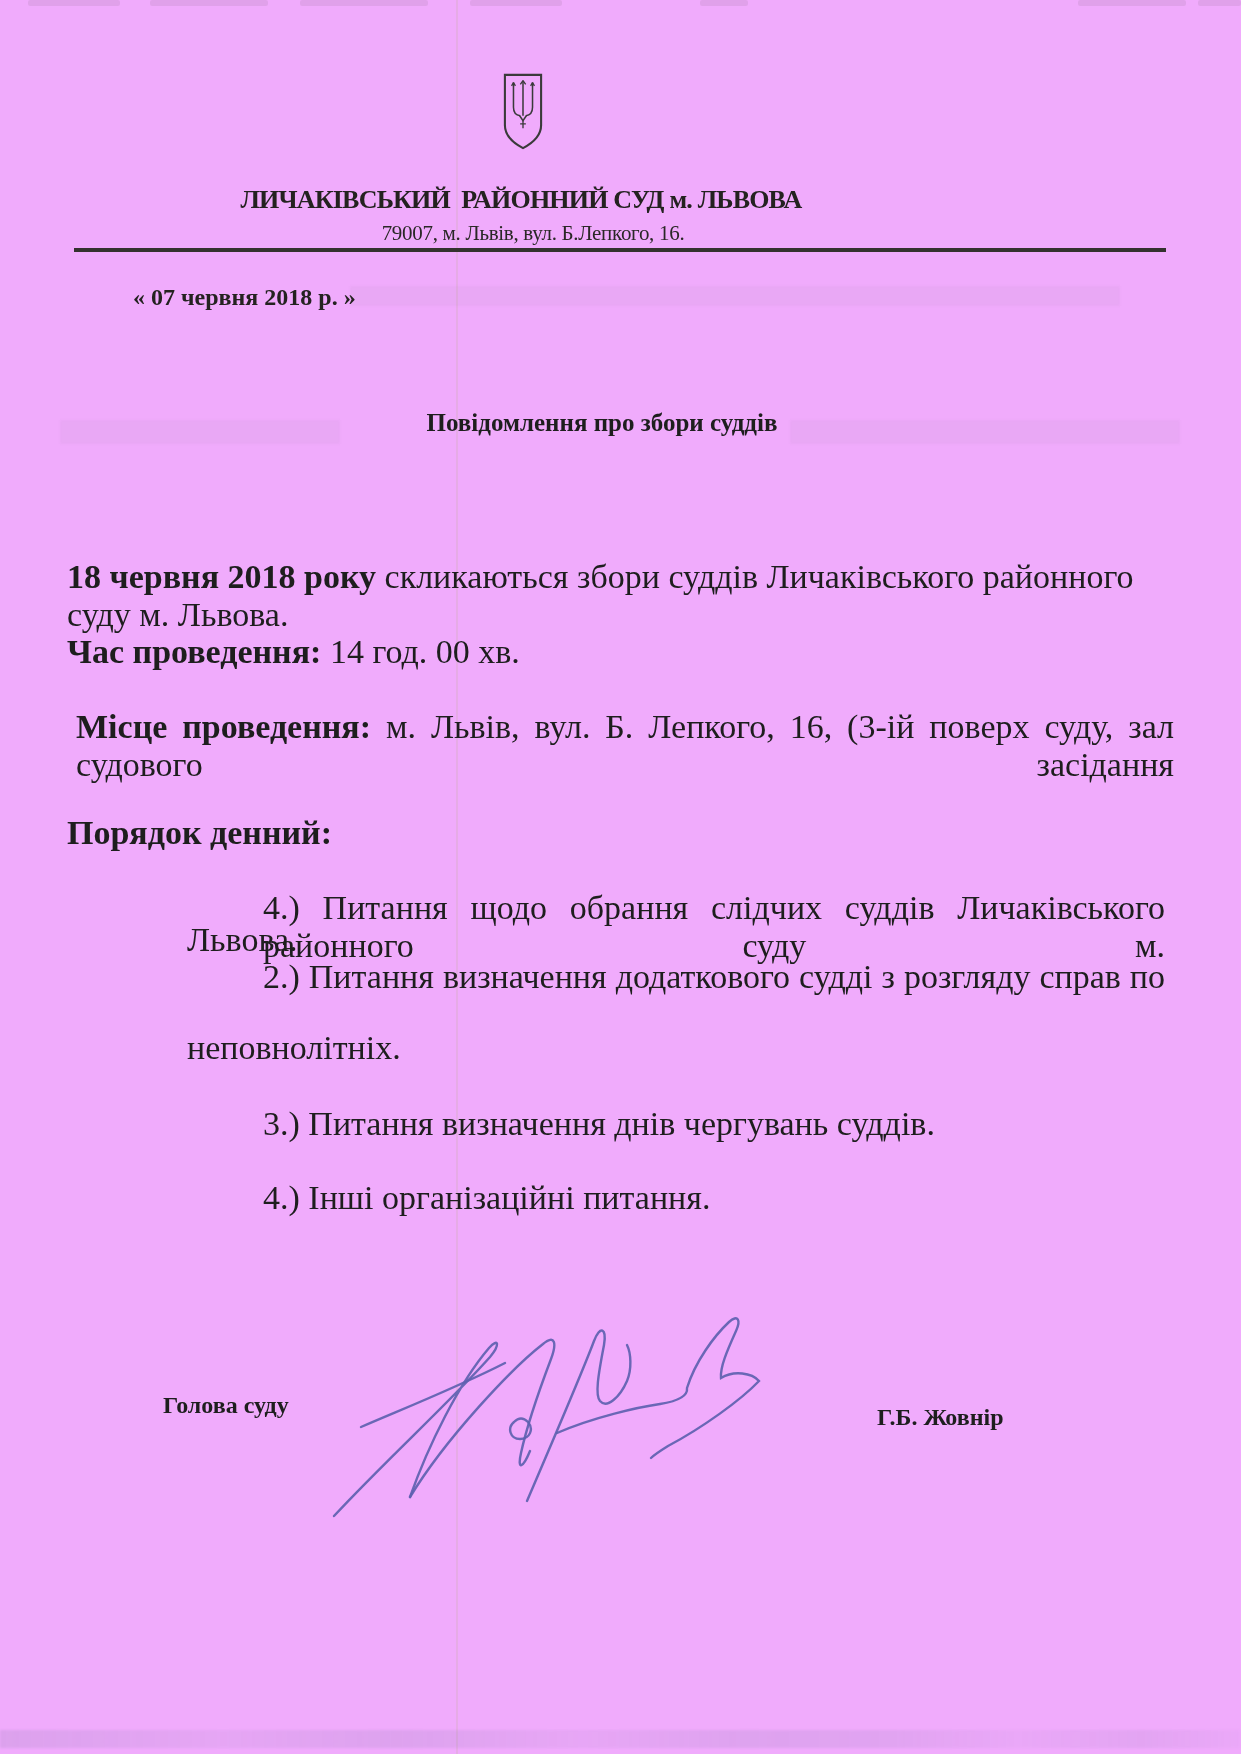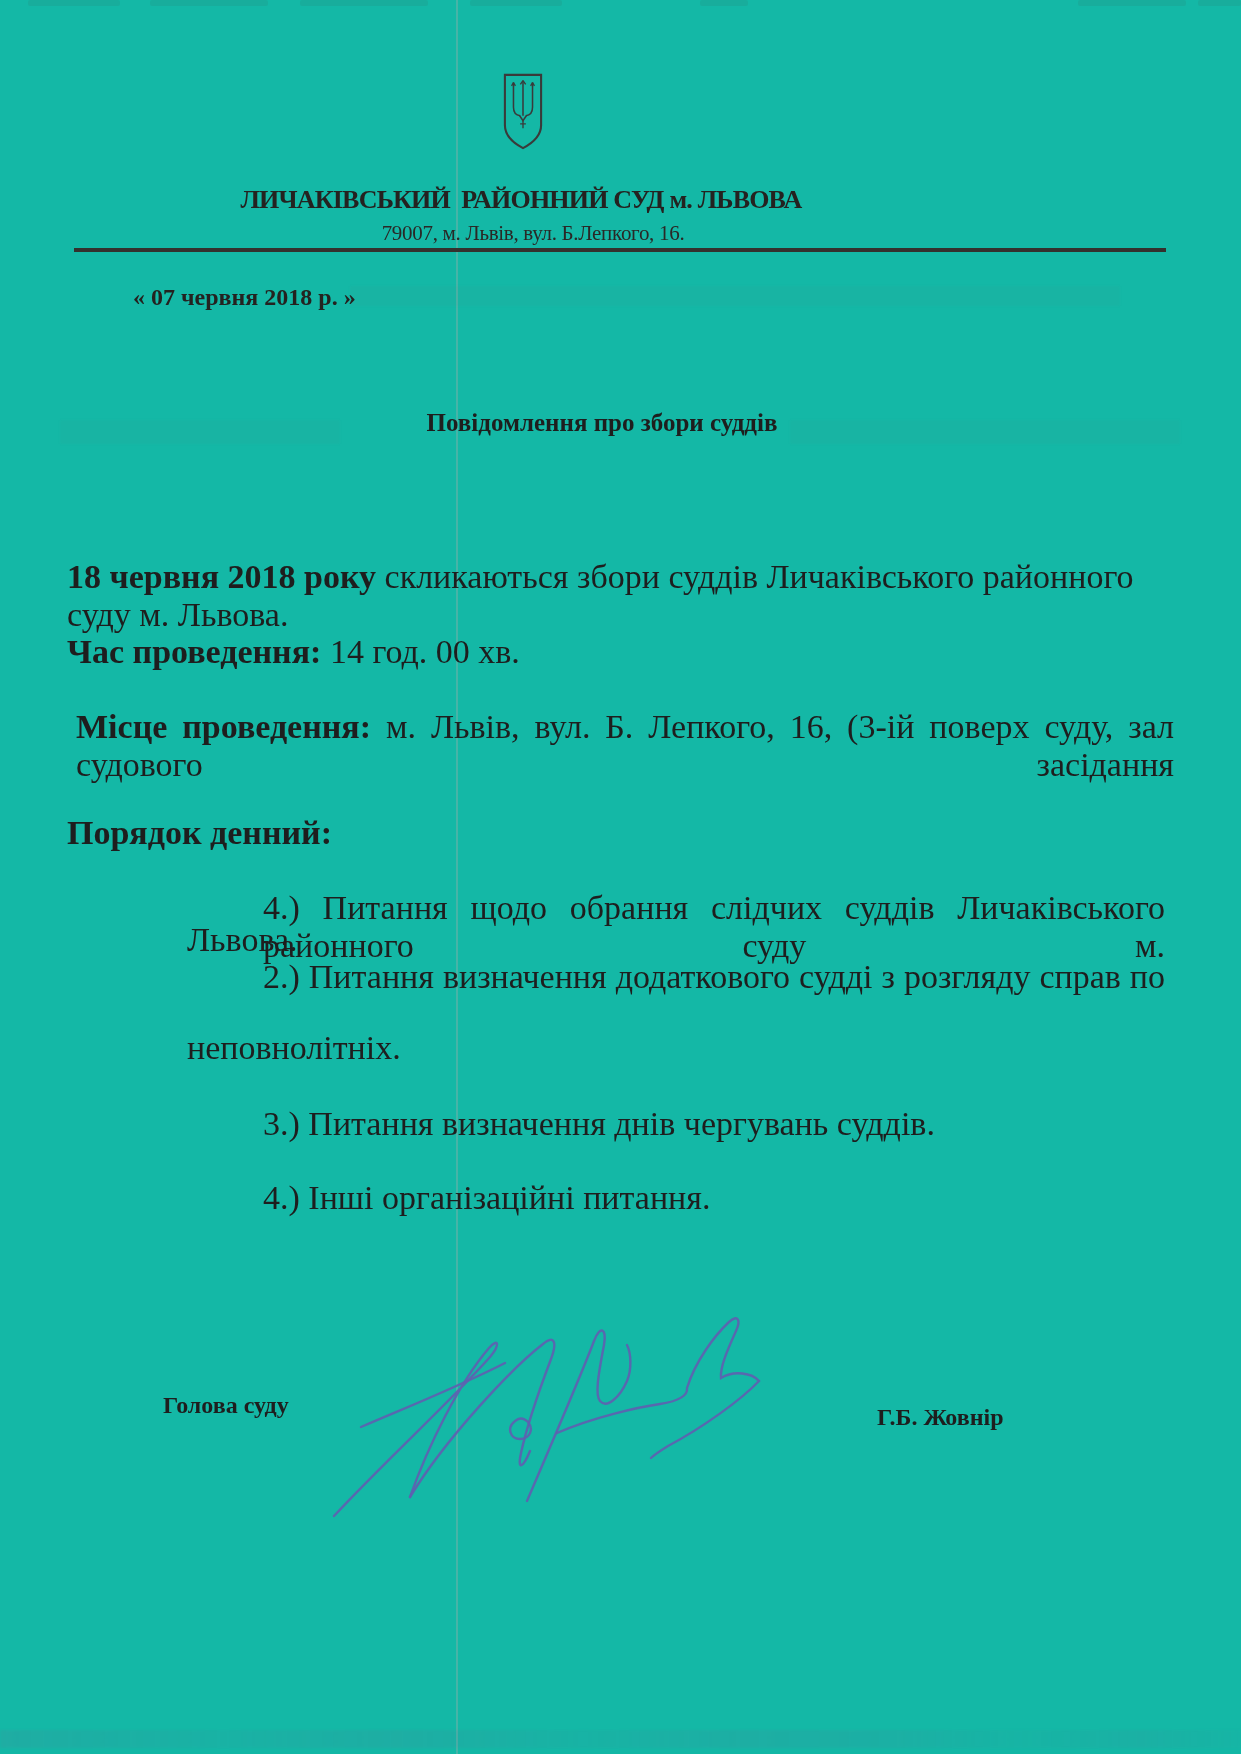--- a/index.html
+++ b/index.html
@@ -1,20 +1,20 @@
 <!DOCTYPE html>
 <html><head>
 <meta charset="utf-8">
 <style>
   html,body{margin:0;padding:0;background:#e8e8e8;}
   .page{
     position:relative;
     width:1241px;height:1754px;
     margin:0 auto;
-    background:#14b8a6;
+    background:#f0abfc;
     overflow:hidden;
     font-family:"Liberation Serif","DejaVu Serif",serif;
     color:#1e1e1e;
   }
   .abs{position:absolute;line-height:1.12;}
   .b{font-weight:bold;}
   
   .emblem{left:500px;top:72px;width:46px;height:80px;}
   .court-name{
     left:0;top:185px;width:1042px;text-align:center;

